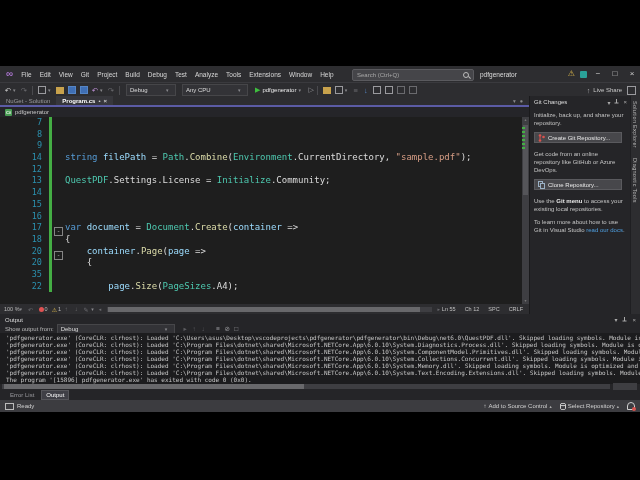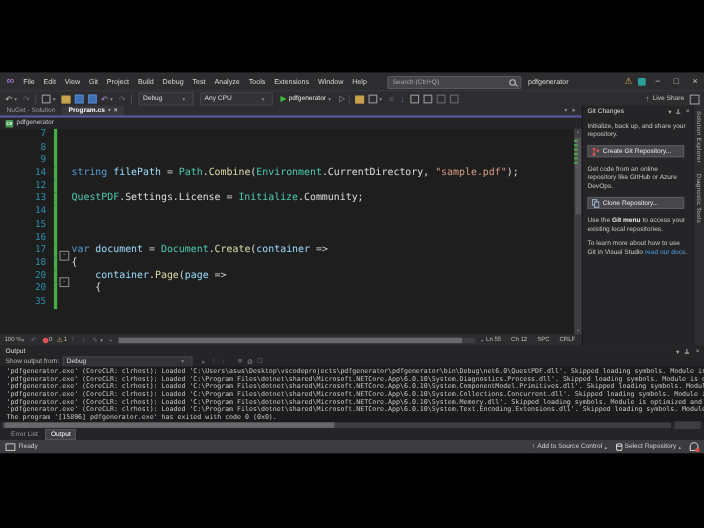--- a/index.html
+++ b/index.html
@@ -300,20 +300,26 @@
           <span class="ln">20</span>
           <span class="chg"></span>
           <span class="fold"></span>
           <span class="code"><span class="tk-pl">    {</span></span>
         </div>
         <div class="crow">
           <span class="ln">35</span>
           <span class="chg"></span>
           <span class="fold"></span>
         </div>
+        <div class="crow">
+          <span class="ln">22</span>
+          <span class="chg"></span>
+          <span class="fold"></span>
+          <span class="code"><span class="tk-pl">        </span><span class="tk-loc">page</span><span class="tk-pl">.</span><span class="tk-mth">Size</span><span class="tk-pl">(</span><span class="tk-ty">PageSizes</span><span class="tk-pl">.A4);</span></span>
+        </div>
       </div>
   </div>
 
   <div class="vscroll">
     <span class="arrow">▴</span>
     <span class="vthumb"></span>
     <span class="vmark" style="top:10px"></span>
       <span class="vmark" style="top:14px"></span>
     <span class="vmark" style="top:18px"></span>
       <span class="vmark" style="top:22px"></span>

